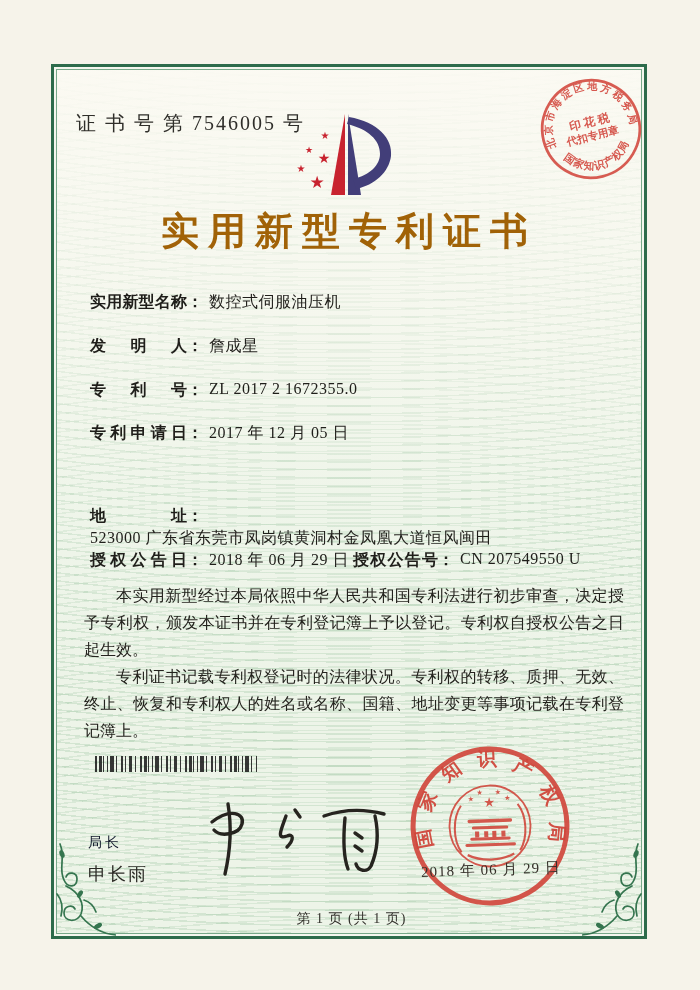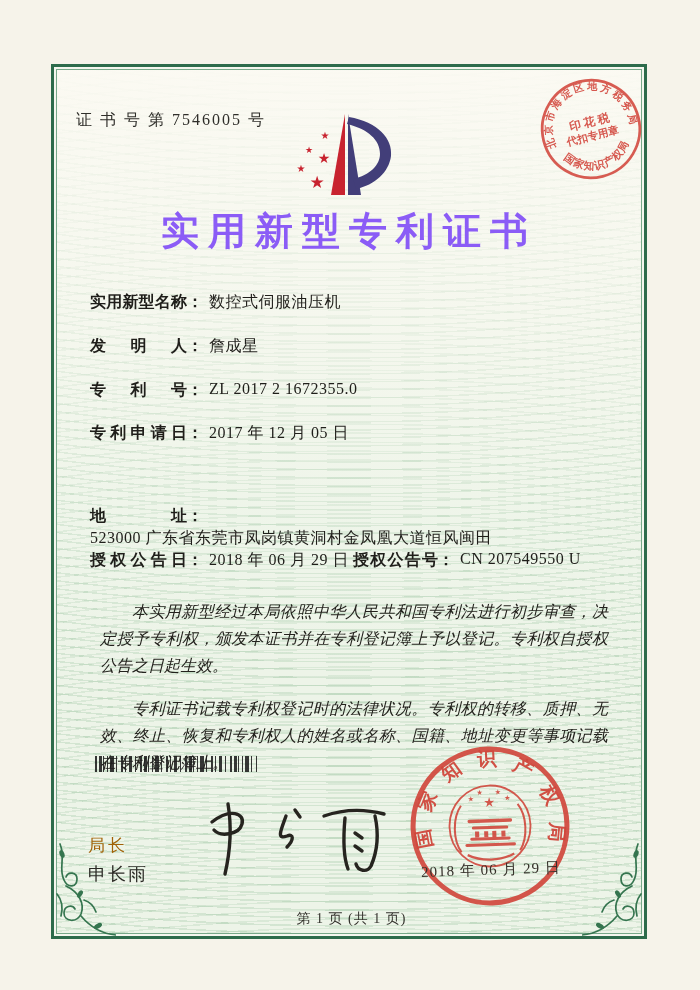--- a/index.html
+++ b/index.html
@@ -18,59 +18,59 @@
   .frame-inner{
     position:absolute;inset:2px;border:1px solid #77a889;
     background-color:#edf4e8;
     background-image:
       linear-gradient(180deg, rgba(252,250,243,.95) 0%, rgba(252,250,243,.55) 28%, rgba(244,249,240,.18) 52%, rgba(238,246,233,0) 72%),
       repeating-radial-gradient(circle at 50% -230%, rgba(106,168,118,.20) 0 1.5px, rgba(0,0,0,0) 1.5px 8px),
       repeating-radial-gradient(circle at 50% 330%, rgba(106,168,118,.15) 0 1.5px, rgba(0,0,0,0) 1.5px 9px);
   }
   
   .cert-number{
-    position:absolute;left:76px;top:110px;font-size:16px;letter-spacing:2px;color:#2f2e2a;
+    position:absolute;left:76px;top:110px;font-size:20px;letter-spacing:2px;color:#2f2e2a;
   }
   .logo{position:absolute;left:290px;top:108px;width:118px;height:96px;}
   .title{
     position:absolute;left:52px;top:206px;width:594px;text-align:center;
-    font-size:38px;font-weight:bold;letter-spacing:9px;color:#8b5cf6;
+    font-size:38px;font-weight:bold;letter-spacing:9px;color:#a16207;
   }
   
   .frow{position:absolute;left:90px;width:540px;font-size:16px;color:#1f1e1a;}
   .flabel{
     display:inline-block;width:97px;text-align:justify;text-align-last:justify;
     -moz-text-align-last:justify;vertical-align:top;font-weight:bold;
   }
   .fcolon{display:inline-block;vertical-align:top;font-weight:bold;margin-right:6px;}
   .fvalue{display:inline-block;vertical-align:top;letter-spacing:.5px;}
   .fvalue-multi{display:inline-block;width:445px;vertical-align:top;line-height:22px;letter-spacing:.5px;}
   .grant-no{position:absolute;left:263px;top:0;}
   
   .body-text{
     position:absolute;left:84px;top:582px;width:540px;
     font-size:16px;line-height:27px;color:#23221d;text-align:justify;
   }
-  .body-text p{margin:16px;text-indent:2em;font-style:italic;}
+  .body-text p{margin:0;text-indent:2em;}
   
   .barcode{
     position:absolute;left:95px;top:756px;width:162px;height:16px;opacity:.88;
     background:repeating-linear-gradient(90deg,
       #1d1d1d 0 2px, transparent 2px 4px,
       #1d1d1d 4px 7px, transparent 7px 8px,
       #1d1d1d 8px 9px, transparent 9px 12px,
       #1d1d1d 12px 13px, transparent 13px 15px,
       #1d1d1d 15px 19px, transparent 19px 21px,
       #1d1d1d 21px 22px, transparent 22px 26px,
       #1d1d1d 26px 28px, transparent 28px 30px,
       #1d1d1d 30px 31px, transparent 31px 34px,
       #1d1d1d 34px 37px, transparent 37px 40px,
       #1d1d1d 40px 41px, transparent 41px 45px);
   }
-  .signer-title{position:absolute;left:88px;top:834px;font-size:17px;letter-spacing:3px;color:#a16207;}
+  .signer-title{position:absolute;left:88px;top:834px;font-size:14px;letter-spacing:3px;color:#0f172a;}
   .signer-name{position:absolute;left:88px;top:862px;font-size:18px;letter-spacing:2px;color:#2a2924;}
   .signature{position:absolute;left:198px;top:788px;width:205px;height:92px;}
   
   .seal{position:absolute;left:406px;top:742px;width:168px;height:168px;transform:rotate(-2deg);}
   .seal-date{
     position:absolute;left:421px;top:860px;width:170px;font-size:15px;color:#35302a;
     letter-spacing:1px;transform:rotate(-2deg);
   }
   .tax-stamp{position:absolute;left:538px;top:76px;width:106px;height:106px;transform:rotate(-14deg);}
   

